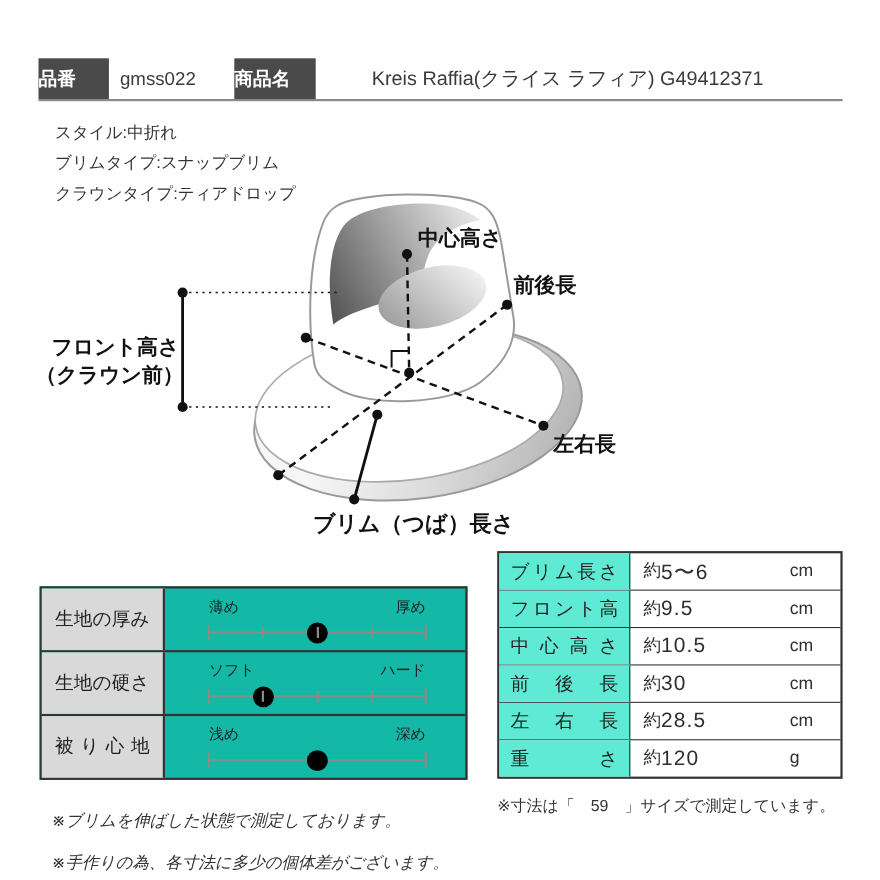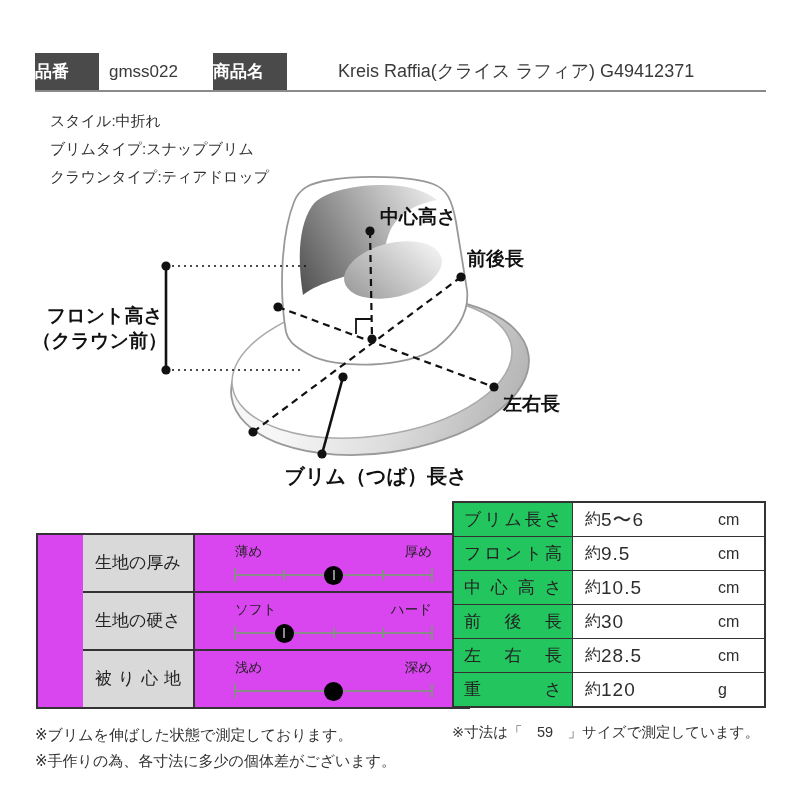--- a/index.html
+++ b/index.html
@@ -16,49 +16,49 @@
   .hdr-item-val{left:109px;font-size:17px;}
   .hdr-product-val{left:296px;font-size:18px;margin-left:42px;}
   .rule{position:absolute;left:35px;top:90px;width:731px;height:2px;background:#8a8a8a;}
   
   .specs{position:absolute;left:50px;top:107px;font-size:15px;color:#333;}
   .specs p{margin:0;line-height:28px;}
   
   svg.hat{position:absolute;left:0;top:0;}
   svg.hat text{font-family:"Liberation Sans","DejaVu Sans",sans-serif;font-weight:bold;fill:#111;}
   
-  .feel{position:absolute;left:36px;top:533px;width:385px;border:2px solid #333;background:#d946ef;padding-left:45px;}
+  .feel{position:absolute;left:36px;top:533px;width:385px;border:2px solid #333;background:#14b8a6;}
   .frow{display:flex;height:56px;border-top:2px solid #333;}
   .frow:first-child{border-top:none;}
   .flabel{width:112px;background:#d9d9d9;border-right:2px solid #333;
           line-height:56px;padding:0 12px;box-sizing:border-box;
           font-size:17px;color:#222;text-align:justify;text-align-last:justify;}
   .fslider{flex:1;position:relative;}
   .sliderzone{position:absolute;left:40px;right:36px;top:0;bottom:0;}
   .minlab,.maxlab{position:absolute;top:8px;font-size:13.5px;color:#222;}
   .minlab{left:0;}
   .maxlab{right:0;}
   .track{position:absolute;left:0;right:0;top:39px;height:2px;background:#8a8a8a;}
   .tick{position:absolute;width:2px;background:#8a8a8a;top:35px;height:10px;}
   .tick.end{top:33px;height:14px;}
   .dot{position:absolute;width:19px;height:19px;border-radius:50%;background:#000;top:31px;}
   
   .size{position:absolute;left:452px;top:501px;width:310px;border:2px solid #333;background:#fff;}
   .srow{display:flex;height:33px;border-top:1.5px solid #333;}
   .srow:first-child{border-top:none;}
-  .slabel{width:119px;background:#22c55e;border-right:1.5px solid #333;
+  .slabel{width:119px;background:#5eead4;border-right:1.5px solid #333;
           line-height:33px;padding:0 10px;box-sizing:border-box;
           font-size:17px;color:#222;text-align:justify;text-align-last:justify;}
   .sval{flex:1;display:flex;align-items:center;padding:0 12px;}
   .sprefix{font-size:16px;}
   .snum{flex:1;text-align:left;font-size:19px;letter-spacing:1px;}
   .sunit{width:34px;font-size:16px;text-align:left;}
   
   .foot-left{position:absolute;left:35px;top:722px;font-size:15px;color:#333;}
-  .foot-left p{margin:0;line-height:26px;}
+  .foot-left p{margin:12px;line-height:26px;font-style:italic;}
   .foot-right{position:absolute;left:452px;top:723px;font-size:14.5px;color:#333;}
 </style>
 </head>
 <body>
 
 <div class="page">
 
   <div class="tag tag-item">品番</div>
   <div class="hdr-val hdr-item-val">gmss022</div>
   <div class="tag tag-product">商品名</div>

